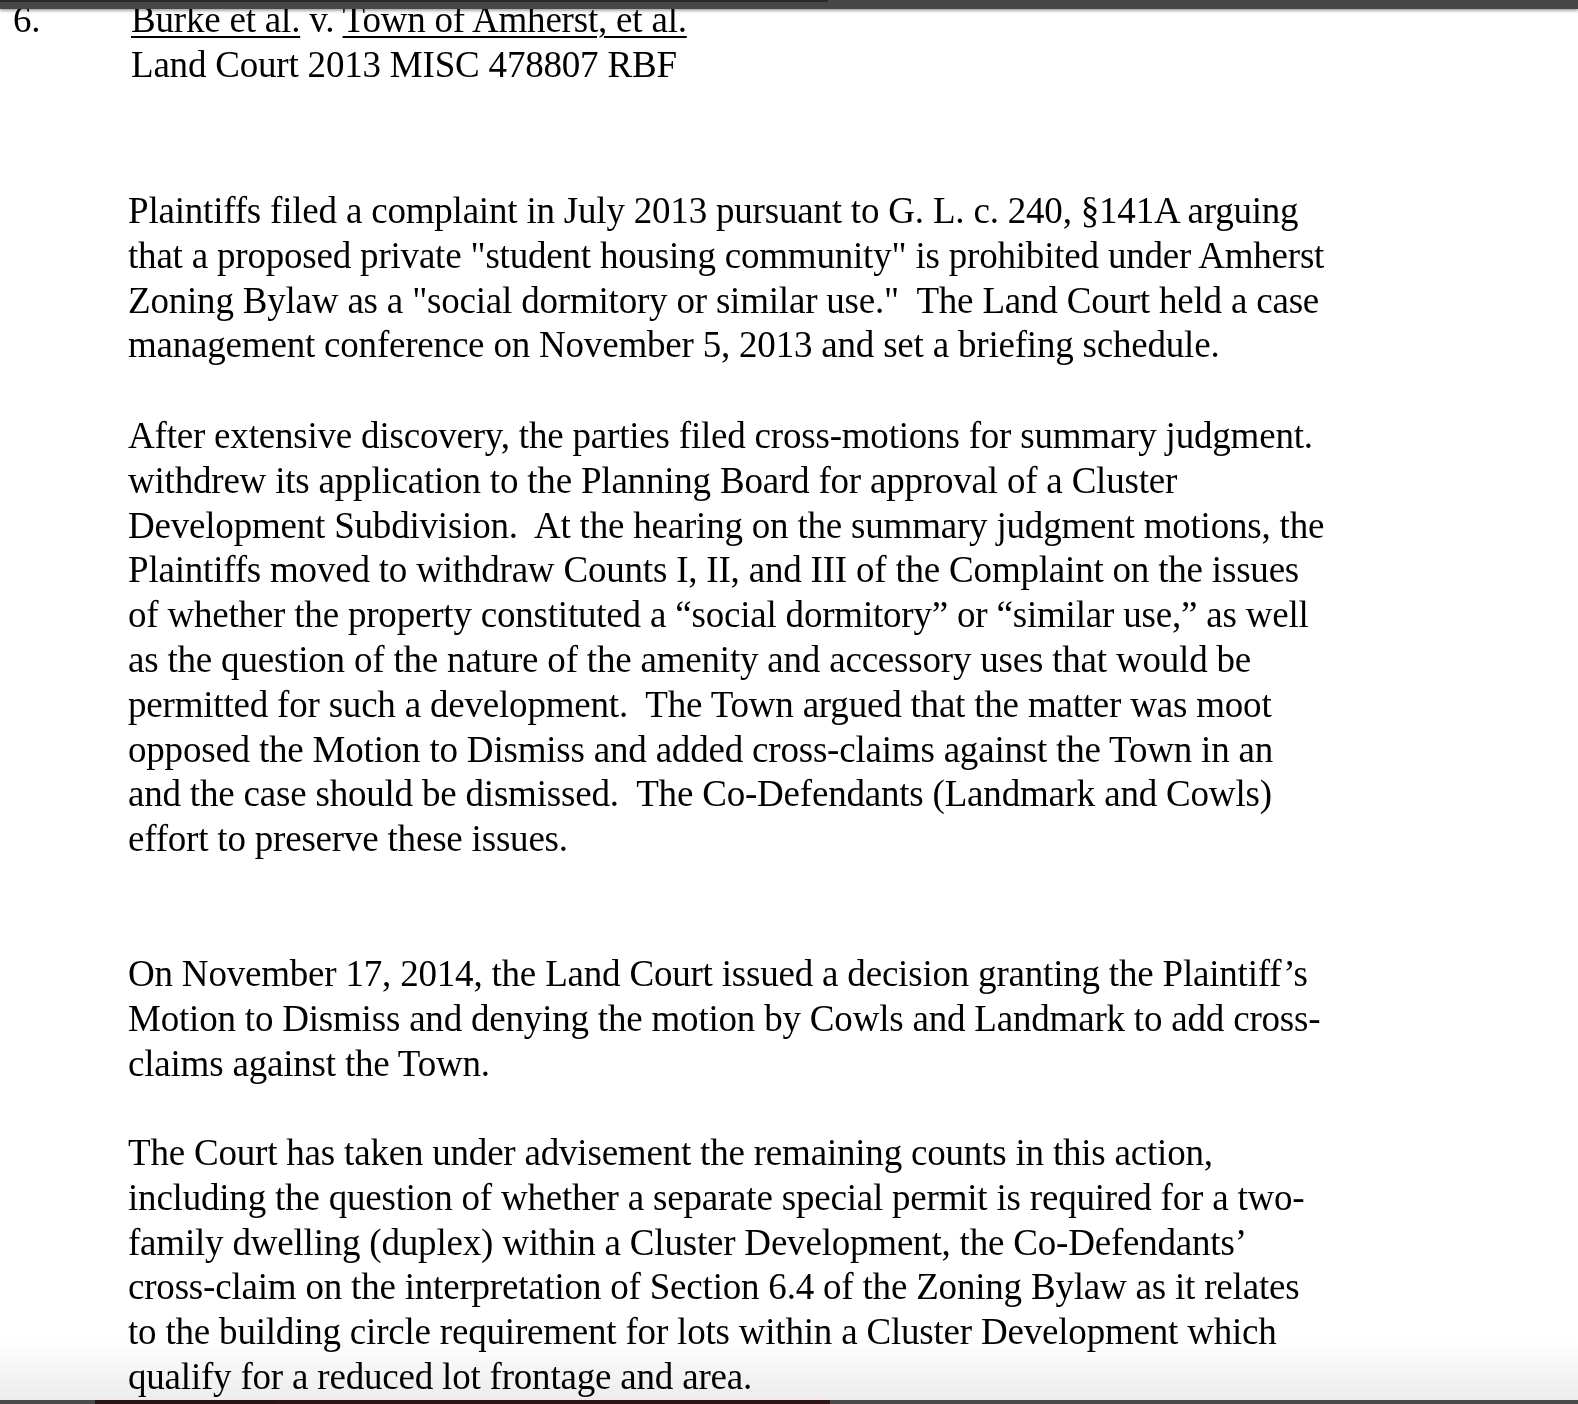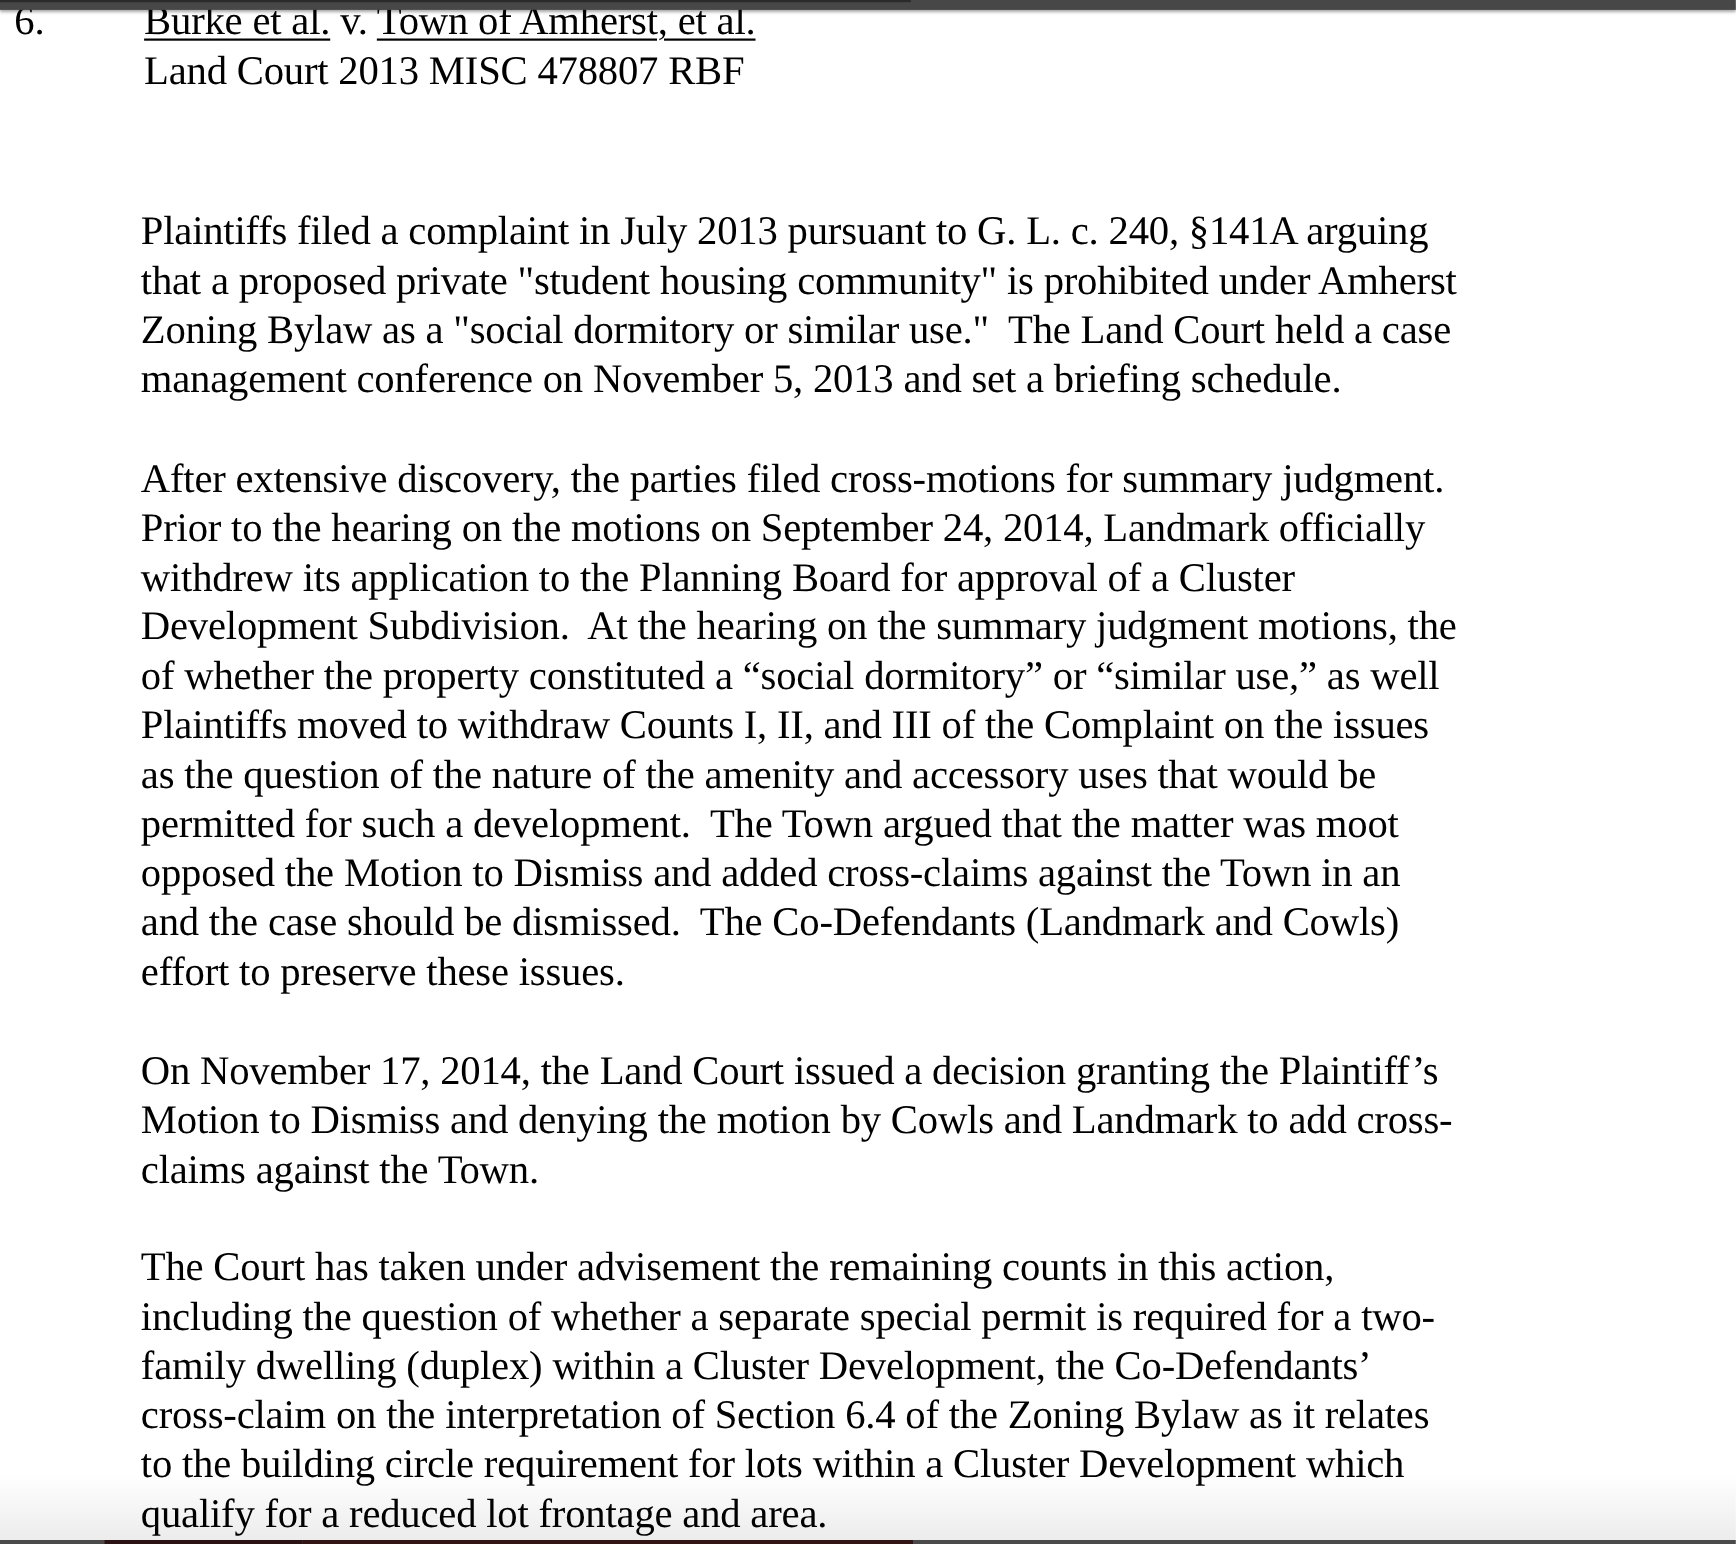--- a/index.html
+++ b/index.html
@@ -123,25 +123,24 @@
 
   <p class="para" id="p1">
     <span class="line" style="white-space:pre">Plaintiffs filed a complaint in July 2013 pursuant to G. L. c. 240, §141A arguing</span>
     <span class="line" style="white-space:pre">that a proposed private "student housing community" is prohibited under Amherst</span>
     <span class="line" style="white-space:pre">Zoning Bylaw as a "social dormitory or similar use."  The Land Court held a case</span>
     <span class="line" style="white-space:pre">management conference on November 5, 2013 and set a briefing schedule.</span>
   </p>
 
   <p class="para" id="p2">
     <span class="line" style="white-space:pre">After extensive discovery, the parties filed cross-motions for summary judgment.</span>
-    <span class="line" style="white-space:pre">Prior to the hearing on the motions on September 24, 2014, Landmark officially</span>
     <span class="line" style="white-space:pre">withdrew its application to the Planning Board for approval of a Cluster</span>
     <span class="line" style="white-space:pre">Development Subdivision.  At the hearing on the summary judgment motions, the</span>
+    <span class="line" style="white-space:pre">Plaintiffs moved to withdraw Counts I, II, and III of the Complaint on the issues</span>
     <span class="line" style="white-space:pre">of whether the property constituted a “social dormitory” or “similar use,” as well</span>
-    <span class="line" style="white-space:pre">Plaintiffs moved to withdraw Counts I, II, and III of the Complaint on the issues</span>
     <span class="line" style="white-space:pre">as the question of the nature of the amenity and accessory uses that would be</span>
     <span class="line" style="white-space:pre">permitted for such a development.  The Town argued that the matter was moot</span>
     <span class="line" style="white-space:pre">opposed the Motion to Dismiss and added cross-claims against the Town in an</span>
     <span class="line" style="white-space:pre">and the case should be dismissed.  The Co-Defendants (Landmark and Cowls)</span>
     <span class="line" style="white-space:pre">effort to preserve these issues.</span>
   </p>
 
   <p class="para" id="p3">
     <span class="line" style="white-space:pre">On November 17, 2014, the Land Court issued a decision granting the Plaintiff’s</span>
     <span class="line" style="white-space:pre">Motion to Dismiss and denying the motion by Cowls and Landmark to add cross-</span>

